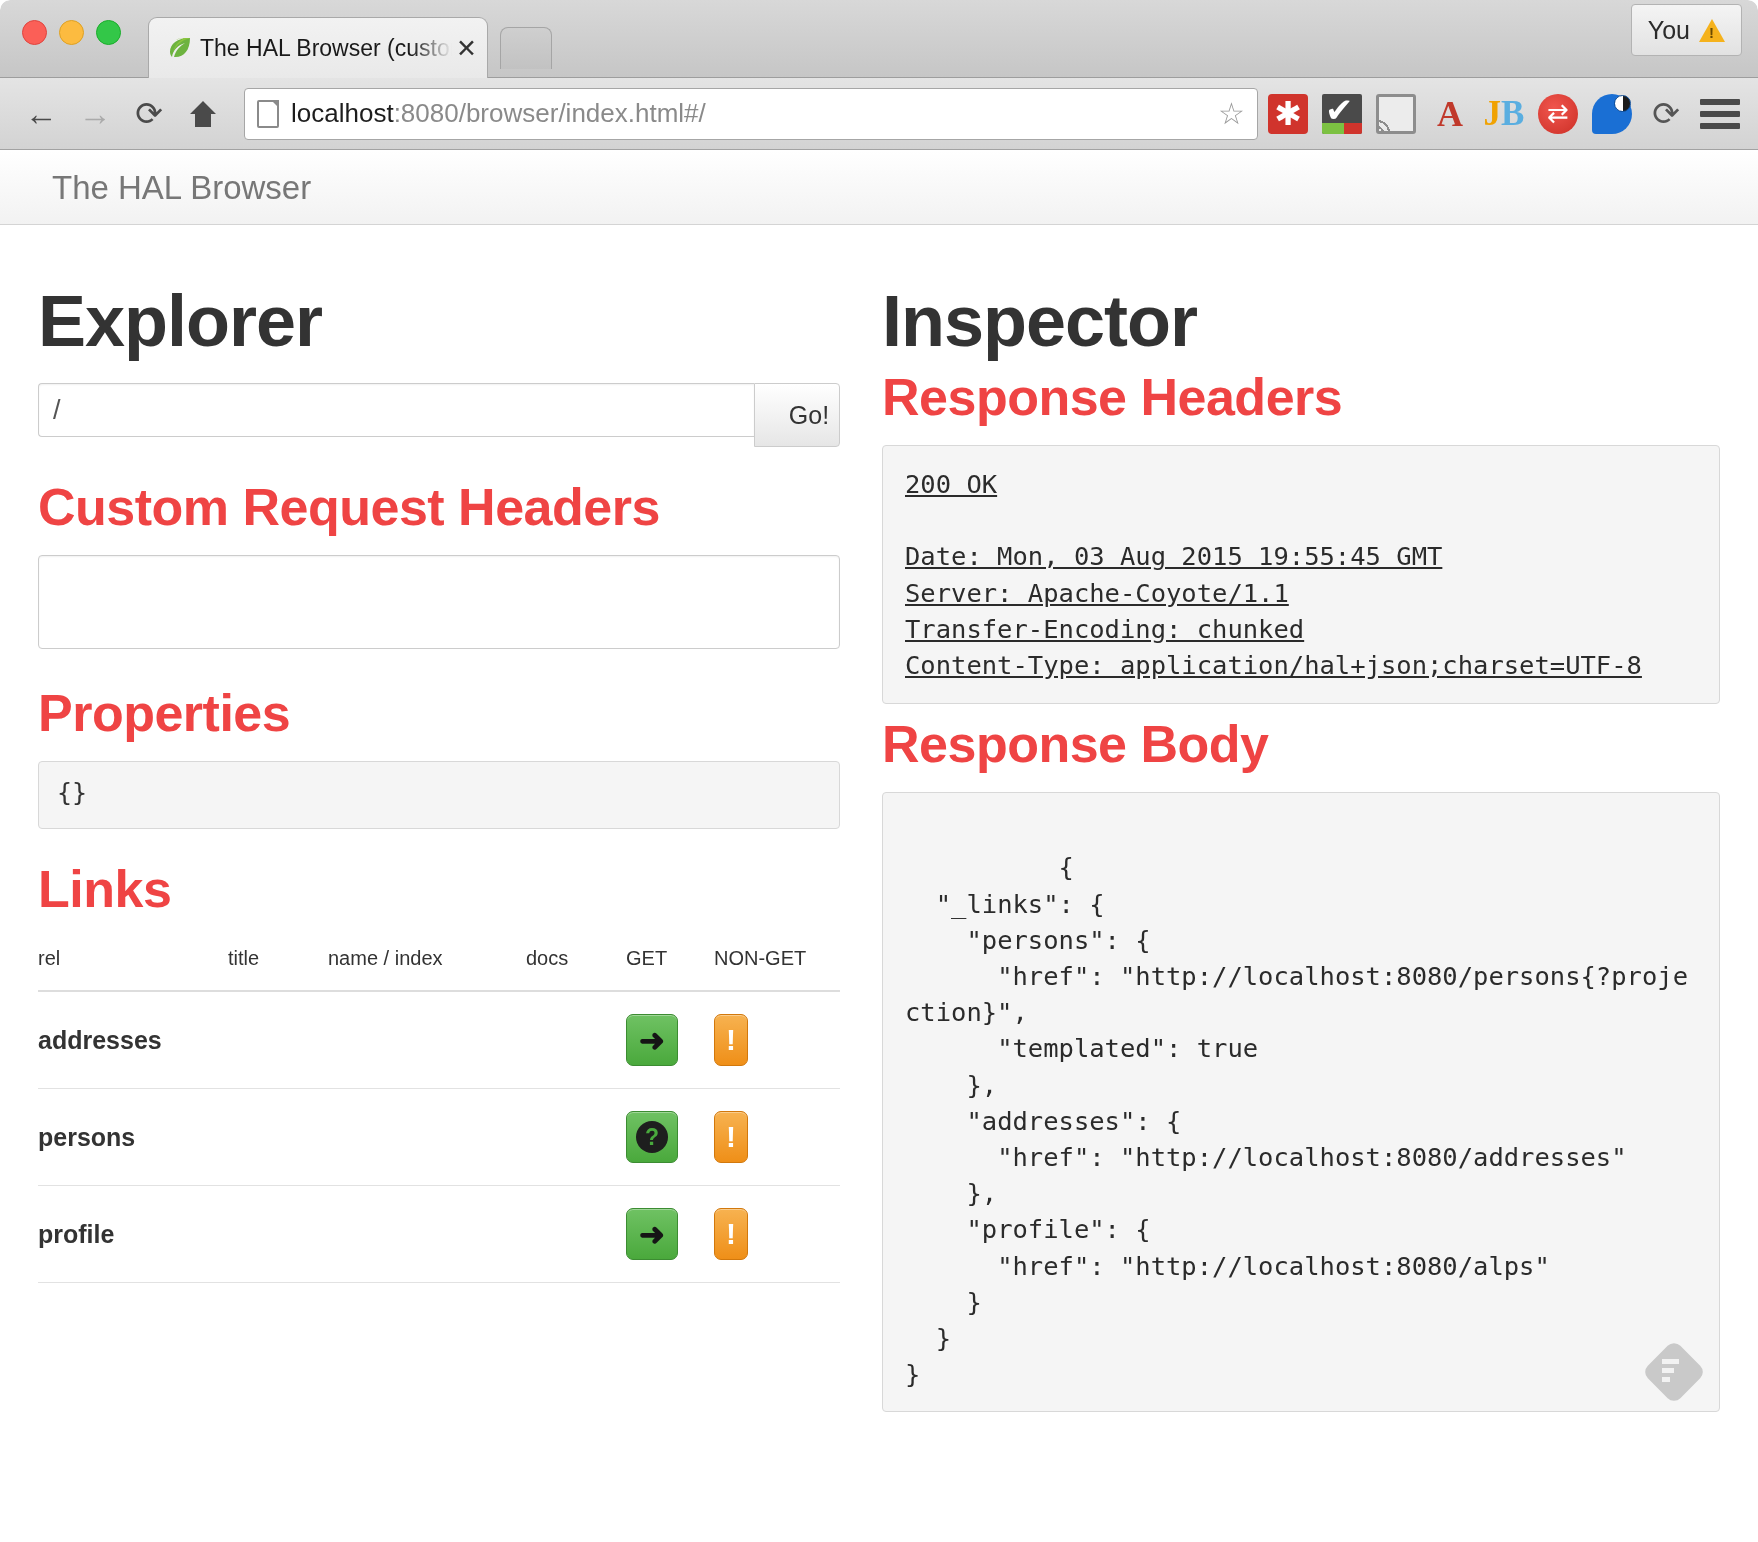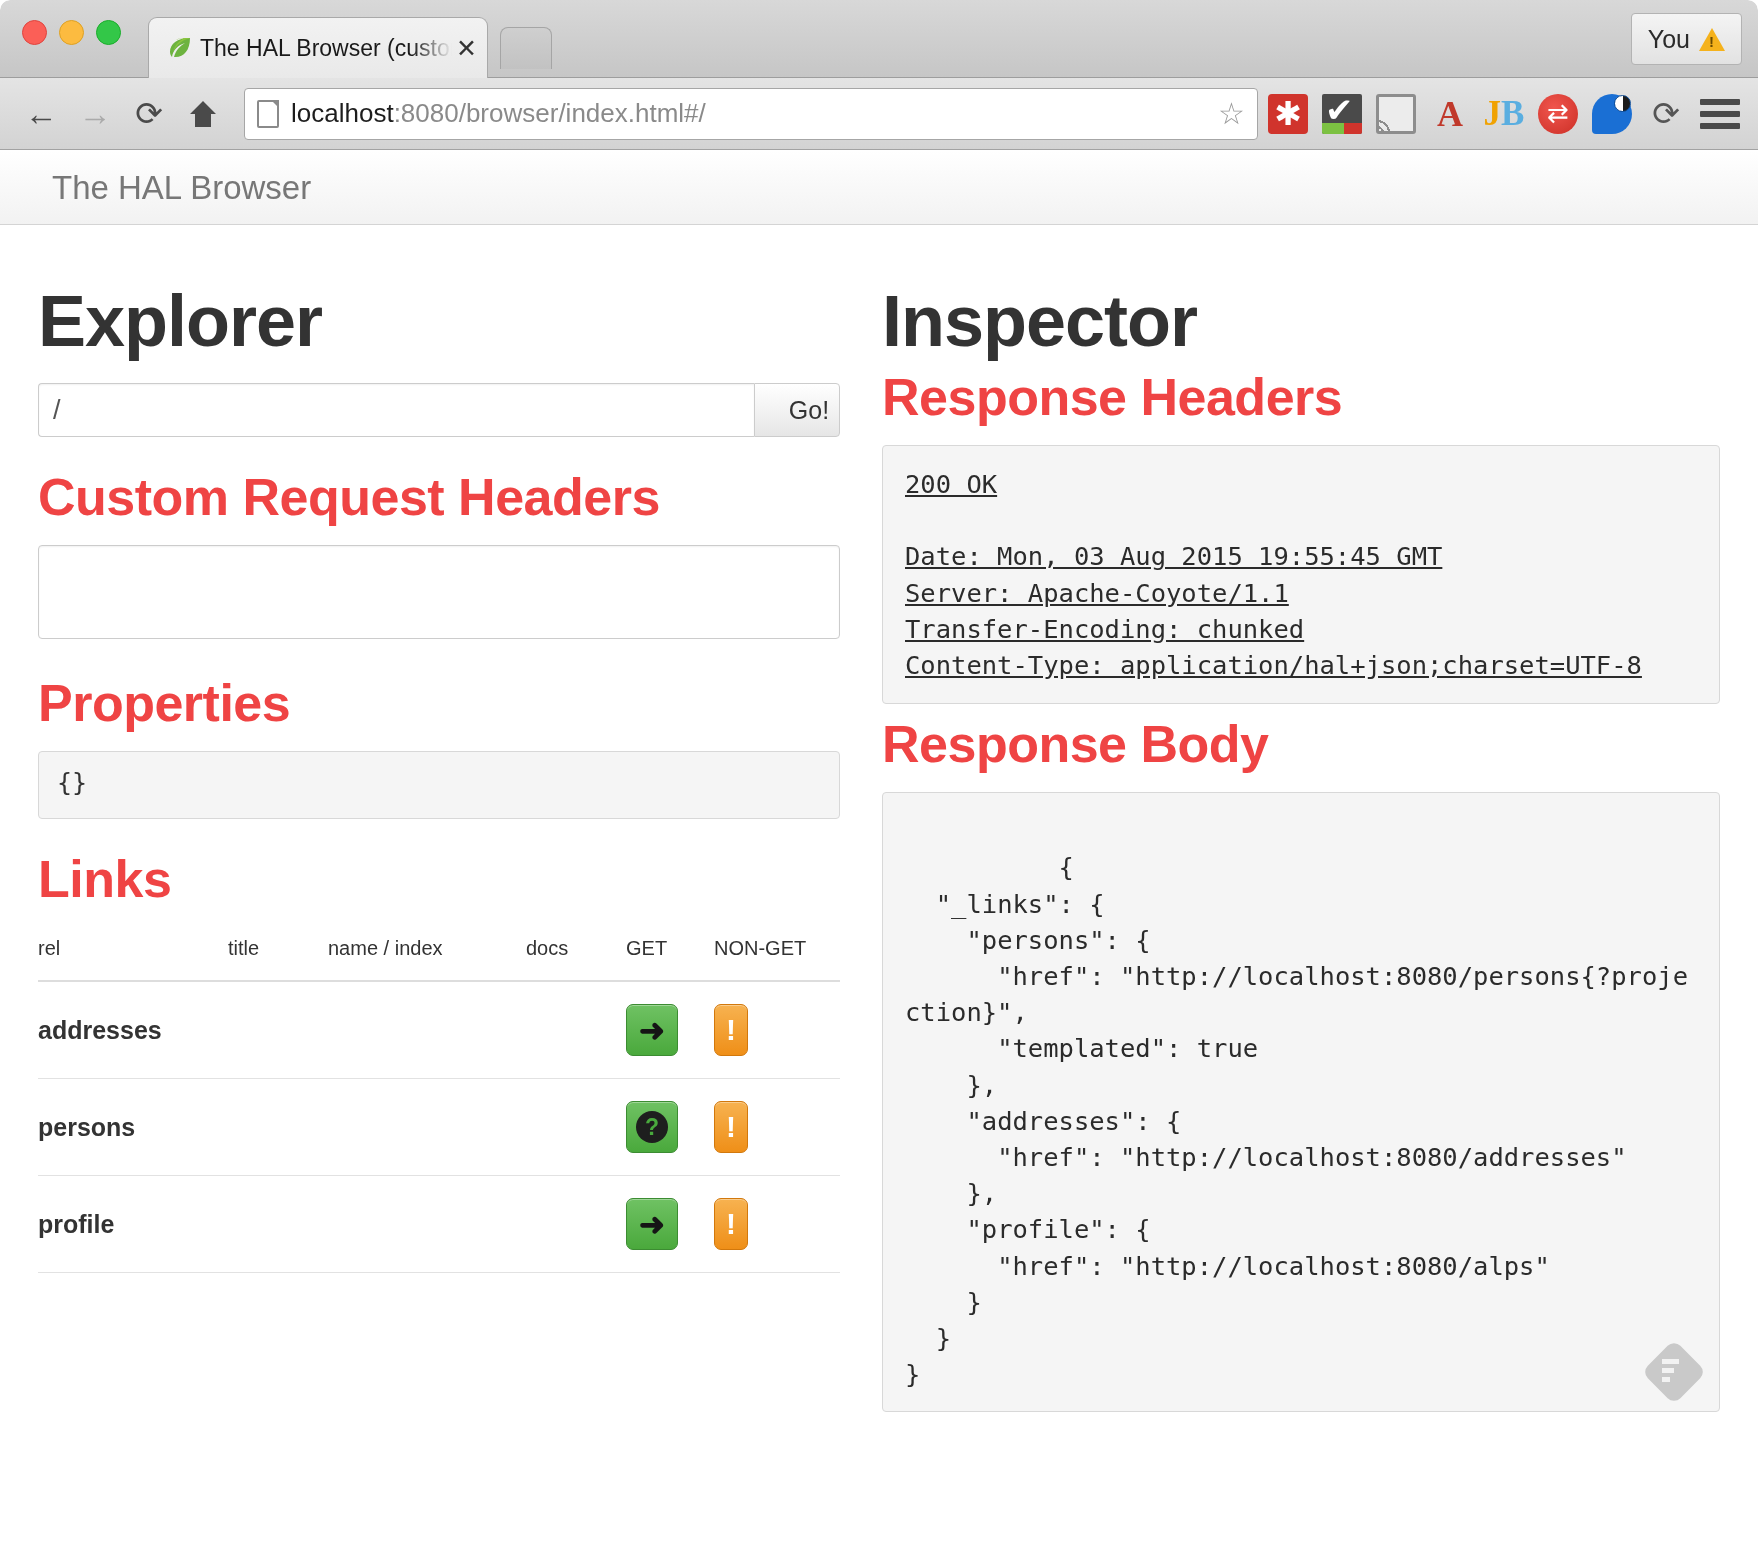--- a/index.html
+++ b/index.html
@@ -75,21 +75,21 @@
     left: 500px; top: 27px;
     width: 52px; height: 42px;
     background: linear-gradient(to bottom, #cfcfcf, #c2c2c2);
     border: 1px solid #a5a5a5;
     border-bottom: none;
     border-radius: 8px 8px 0 0;
   }
 
   .profile-btn {
     position: absolute;
-    right: 16px; top: 13px;
+    right: 16px; top: 4px;
     height: 52px;
     padding: 0 16px;
     background: linear-gradient(to bottom, #f4f4f4, #e2e2e2);
     border: 1px solid #b3b3b3;
     border-radius: 4px;
     display: flex; align-items: center; gap: 9px;
     font-size: 25px; color: #2b2b2b;
   }
   .warn-tri {
     width: 0; height: 0;
@@ -292,21 +292,21 @@
     border-radius: 4px 0 0 4px;
     padding: 0 14px;
     font-size: 27px;
     color: #555555;
     background: #fff;
     box-shadow: inset 0 1px 2px rgba(0,0,0,0.06);
     outline: none;
     font-family: "Liberation Sans", sans-serif;
   }
   .go-btn {
-    width: 86px; height: 54px;
+    width: 86px; height: 64px;
     background: linear-gradient(to bottom, #ffffff, #e6e6e6);
     border: 1px solid #cccccc;
     border-radius: 0 4px 4px 0;
     font-size: 25px;
     color: #333333;
     cursor: pointer;
     font-family: "Liberation Sans", sans-serif;
     padding-left: 30px;
   }
 

